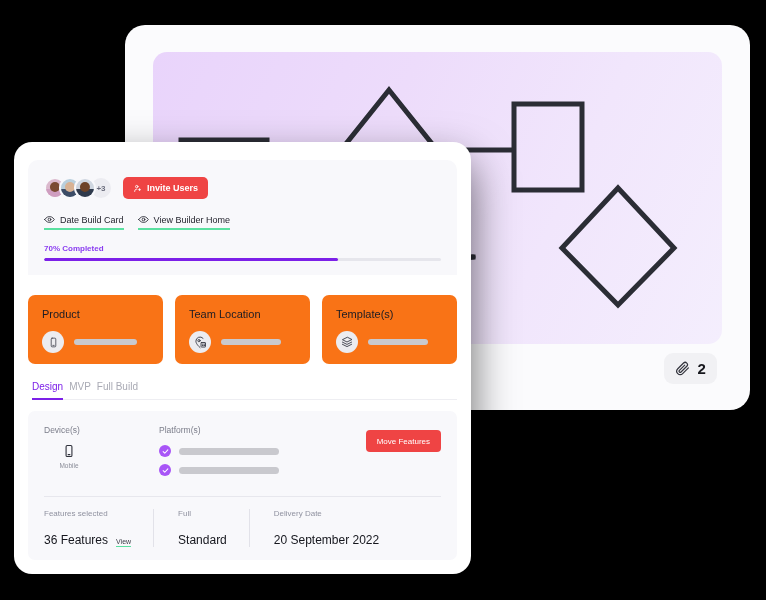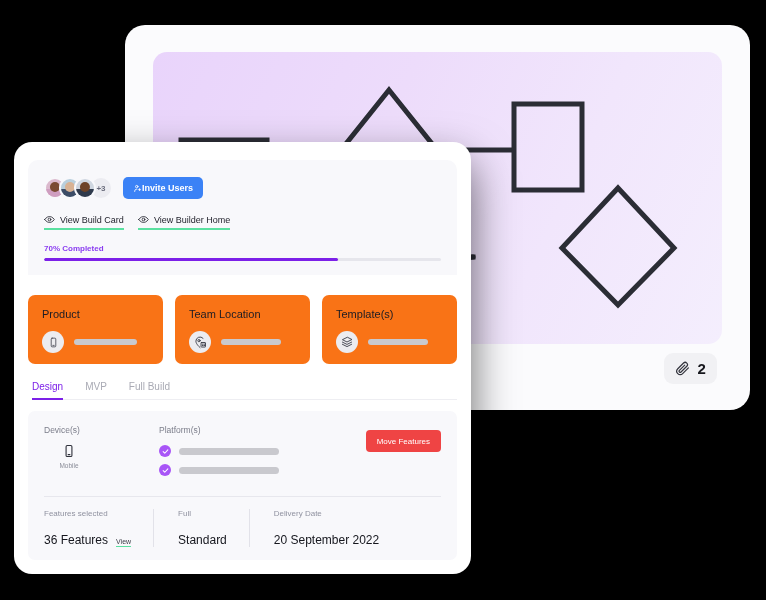--- a/index.html
+++ b/index.html
@@ -106,23 +106,23 @@
   .f1::before { background:#cf9ec0; }
   .f1::after  { background:#7a4a32; }
   .f2 { background:#b9cfdd; }
   .f2::before { background:#3c4c66; }
   .f2::after  { background:#d8b294; }
   .f3 { background:#cfd6e0; }
   .f3::before { background:#2f3a4c; }
   .f3::after  { background:#6d4227; }
 
   #invite-users-button {
-    display: flex; align-items: center; 
+    display: flex; align-items: center; gap: 5px;
     height: 22px; padding: 0 10px;
-    background: #3b82f6; color: #ffffff;
+    background: #ef4444; color: #ffffff;
     border: none; border-radius: 5px;
     font-size: 9px; font-weight: bold;
     font-family: "Liberation Sans", sans-serif;
     cursor: pointer; white-space: nowrap;
   }
 
   .hero-links { display: flex; gap: 14px; margin-top: 14px; }
   .hero-link {
     display: flex; align-items: center; gap: 5px;
     padding-bottom: 3px;
@@ -162,21 +162,21 @@
     display: flex; align-items: center; justify-content: center;
     flex: none;
   }
   .s-bar { height: 6px; border-radius: 4px; background: #c9c9ce; }
   .s-bar.w1 { width: 63px; }
   .s-bar.w2 { width: 60px; }
   .s-bar.w3 { width: 60px; }
 
   
   .tabs {
-    display: flex; gap: 22px;
+    display: flex; gap: 6px;
     margin: 17px 14px 0 18px;
     border-bottom: 1px solid #eeeef2;
   }
   .tab {
     font-size: 10px; color: #a9aab4;
     padding-bottom: 6px;
     cursor: pointer;
     border-bottom: 2px solid transparent;
     margin-bottom: -1px;
   }
@@ -310,21 +310,21 @@
       </div>
 
       <div class="hero-links">
         <div class="hero-link">
           <span>
             <svg class="ico" width="11" height="11" viewBox="0 0 24 24" fill="none" stroke="#23242e" stroke-width="1.8" stroke-linecap="round" stroke-linejoin="round">
               <path d="M1.5 12S5.5 5.5 12 5.5 22.5 12 22.5 12 18.5 18.5 12 18.5 1.5 12 1.5 12z"></path>
               <circle cx="12" cy="12" r="3"></circle>
             </svg>
           </span>
-          <span class="lbl">View Build Card</span>
+          <span class="lbl">Date Build Card</span>
         </div>
 
         <div class="hero-link">
           <span>
             <svg class="ico" width="11" height="11" viewBox="0 0 24 24" fill="none" stroke="#23242e" stroke-width="1.8" stroke-linecap="round" stroke-linejoin="round">
               <path d="M1.5 12S5.5 5.5 12 5.5 22.5 12 22.5 12 18.5 18.5 12 18.5 1.5 12 1.5 12z"></path>
               <circle cx="12" cy="12" r="3"></circle>
             </svg>
           </span>
           <span class="lbl">View Builder Home</span>

